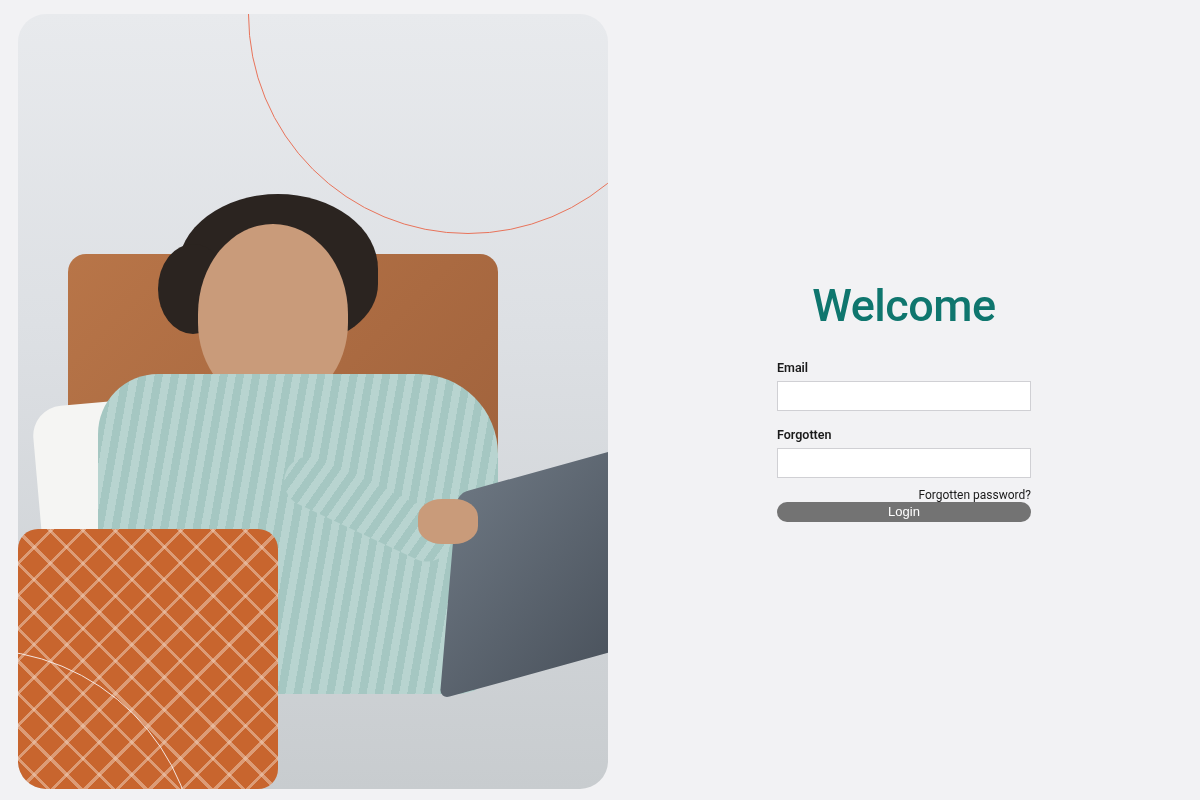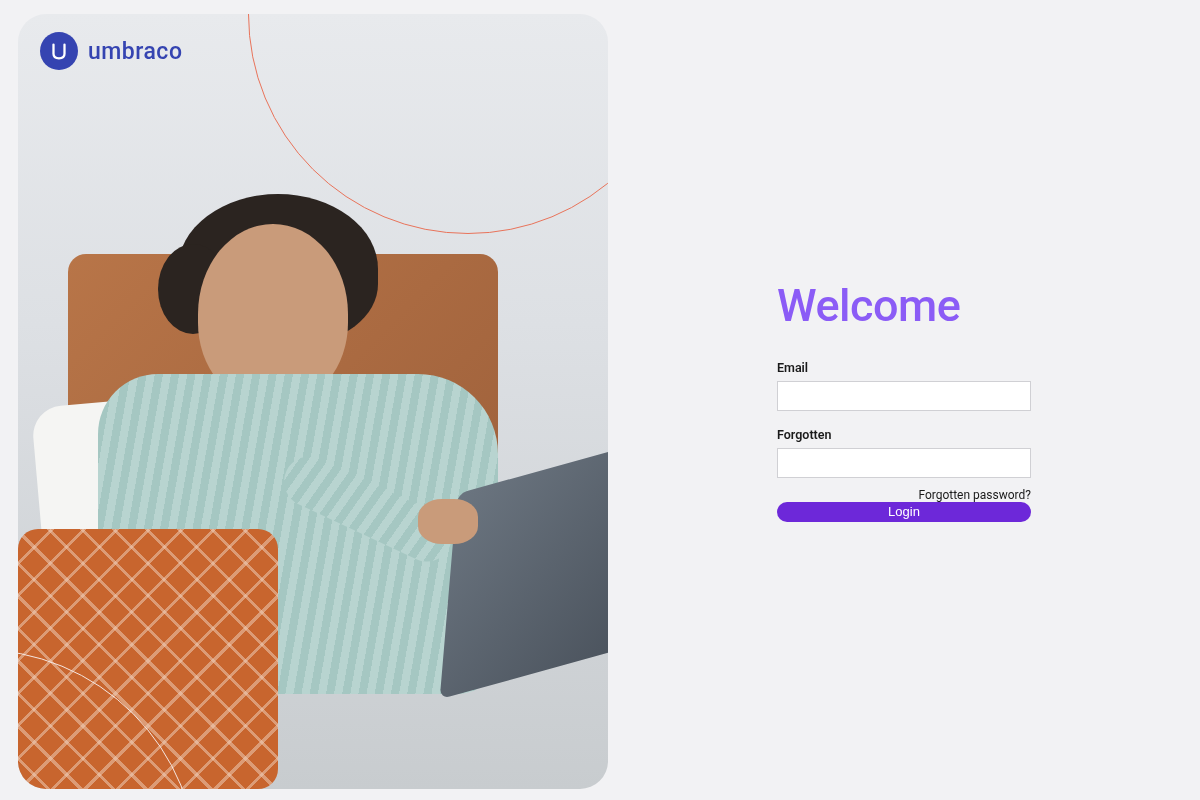--- a/index.html
+++ b/index.html
@@ -192,21 +192,22 @@
   justify-content: center;
 }
 .login-form {
   width: 254px;
   display: flex;
   flex-direction: column;
 }
 .welcome-title {
   font-size: 45px;
   font-weight: 500;
-  color: #8b5cf6;
+  color: #0f766e;
+  text-align: center;
   margin-bottom: 28px;
   letter-spacing: -0.5px;
 }
 .field-label {
   font-size: 12.5px;
   font-weight: 600;
   color: #1a1a1a;
   margin-bottom: 6px;
 }
 .text-input {
@@ -222,41 +223,33 @@
   font-size: 12px;
   color: #1a1a1a;
   text-align: right;
   text-decoration: none;
   margin-top: -6px;
   cursor: pointer;
 }
 .login-button {
   width: 100%;
   height: 20px;
-  background: #6d28d9;
+  background: #737373;
   color: #ffffff;
   border: none;
   border-radius: 18px;
   font-size: 13px;
   font-weight: 500;
   cursor: pointer;
 }
 </style>
 </head>
 <body>
 
 <div class="left-panel">
-  <div class="brand">
-    <div class="brand-icon">
-      <svg width="22" height="22" viewBox="0 0 24 24" fill="none">
-        <path d="M6 5 C6 5 6 14 6 15 C6 19 9 20 12 20 C15 20 18 19 18 15 C18 14 18 5 18 5" stroke="#ffffff" stroke-width="2.5" stroke-linecap="round" fill="none"></path>
-      </svg>
-    </div>
-    <span class="brand-text">umbraco</span>
-  </div>
   <div class="arc-top"></div>
   <div class="arc-bottom"></div>
   <div class="headboard"></div>
   <div class="pillow"></div>
   <div class="person">
     <div class="hair"></div>
     <div class="hair-bun"></div>
     <div class="head"></div>
     <div class="sweater"></div>
     <div class="arm"></div>

